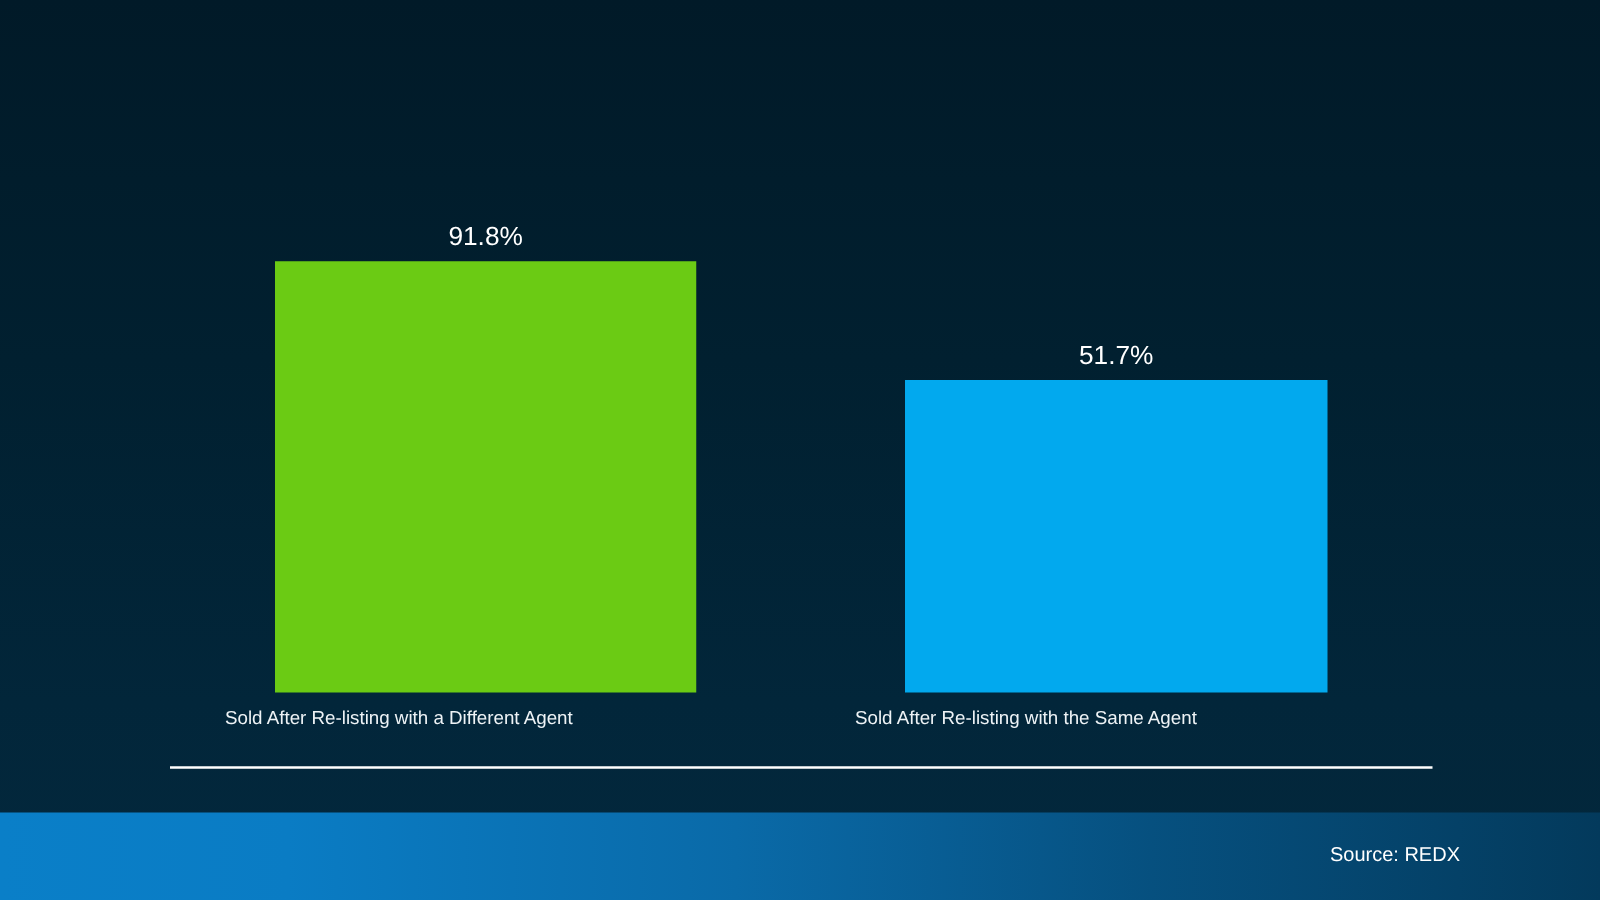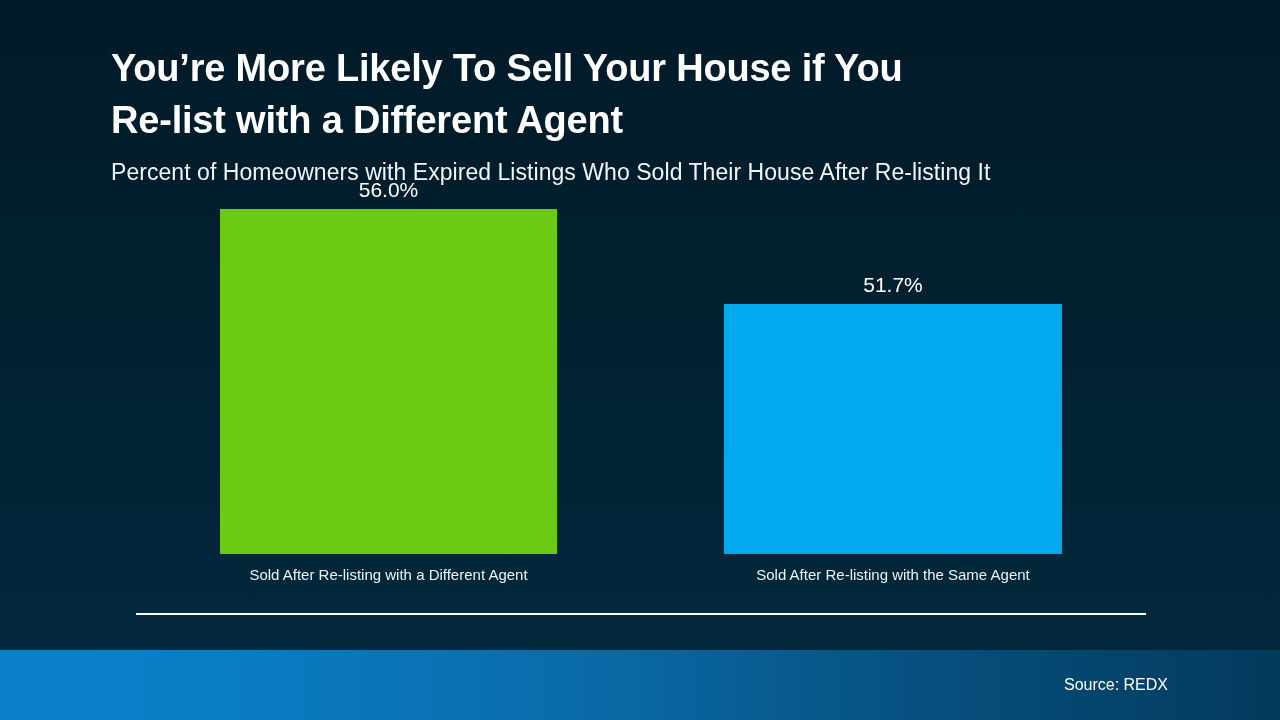--- a/index.html
+++ b/index.html
@@ -75,21 +75,20 @@
     color: #ffffff;
     line-height: 26px;
     white-space: nowrap;
   }
   .bar-category {
     position: absolute;
     left: -40px;
     width: calc(100% + 80px);
     top: 100%;
     margin-top: 11px;
-    text-align: center;
     font-size: 15px;
     color: #eef3f6;
     line-height: 20px;
     white-space: nowrap;
   }
 
   
   #group-different {
     left: 220px;
     width: 337px;
@@ -130,30 +129,25 @@
     color: #ffffff;
     line-height: 22px;
     white-space: nowrap;
   }
 </style>
 </head>
 <body>
 
 <div id="slide">
 
-  <div class="header">
-    <h1 class="chart-title">You’re More Likely To Sell Your House if You
-Re-list with a Different Agent</h1>
-    <h2 class="chart-subtitle">Percent of Homeowners with Expired Listings Who Sold Their House After Re-listing It</h2>
-  </div>
 
   <div class="plot">
 
     <div class="bar-group" id="group-different">
-      <div class="bar-value">56.0%</div>
+      <div class="bar-value">91.8%</div>
       <div class="bar" style="height:100%; background:#6bcb14;"></div>
       <div class="bar-category">Sold After Re-listing with a Different Agent</div>
     </div>
 
     <div class="bar-group" id="group-same">
       <div class="bar-value">51.7%</div>
       <div class="bar" style="height:100%; background:#02a9ee;"></div>
       <div class="bar-category">Sold After Re-listing with the Same Agent</div>
     </div>
 

